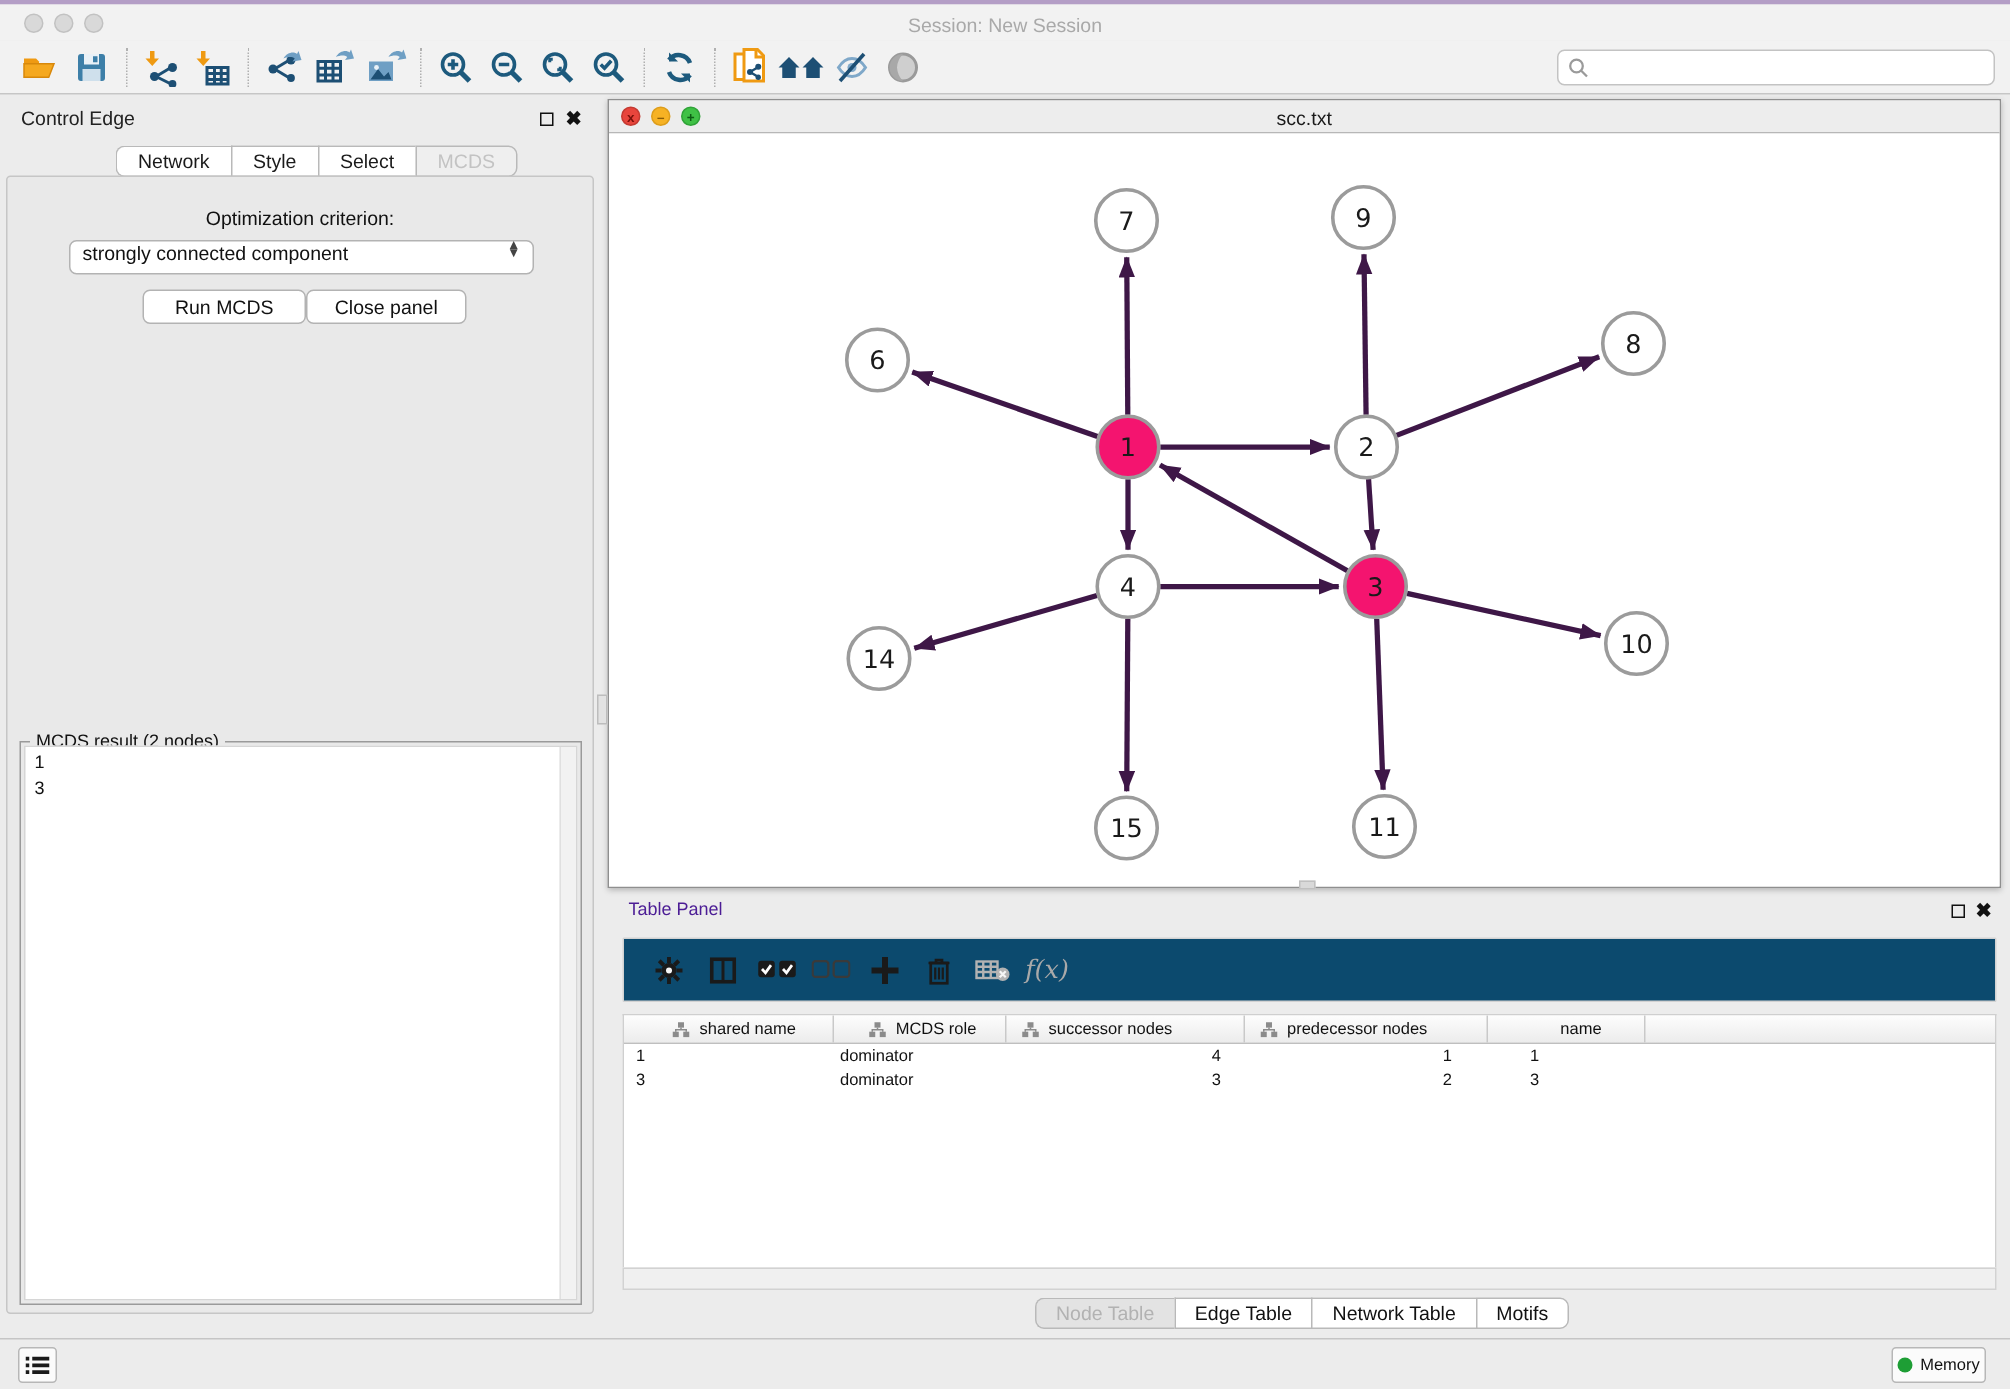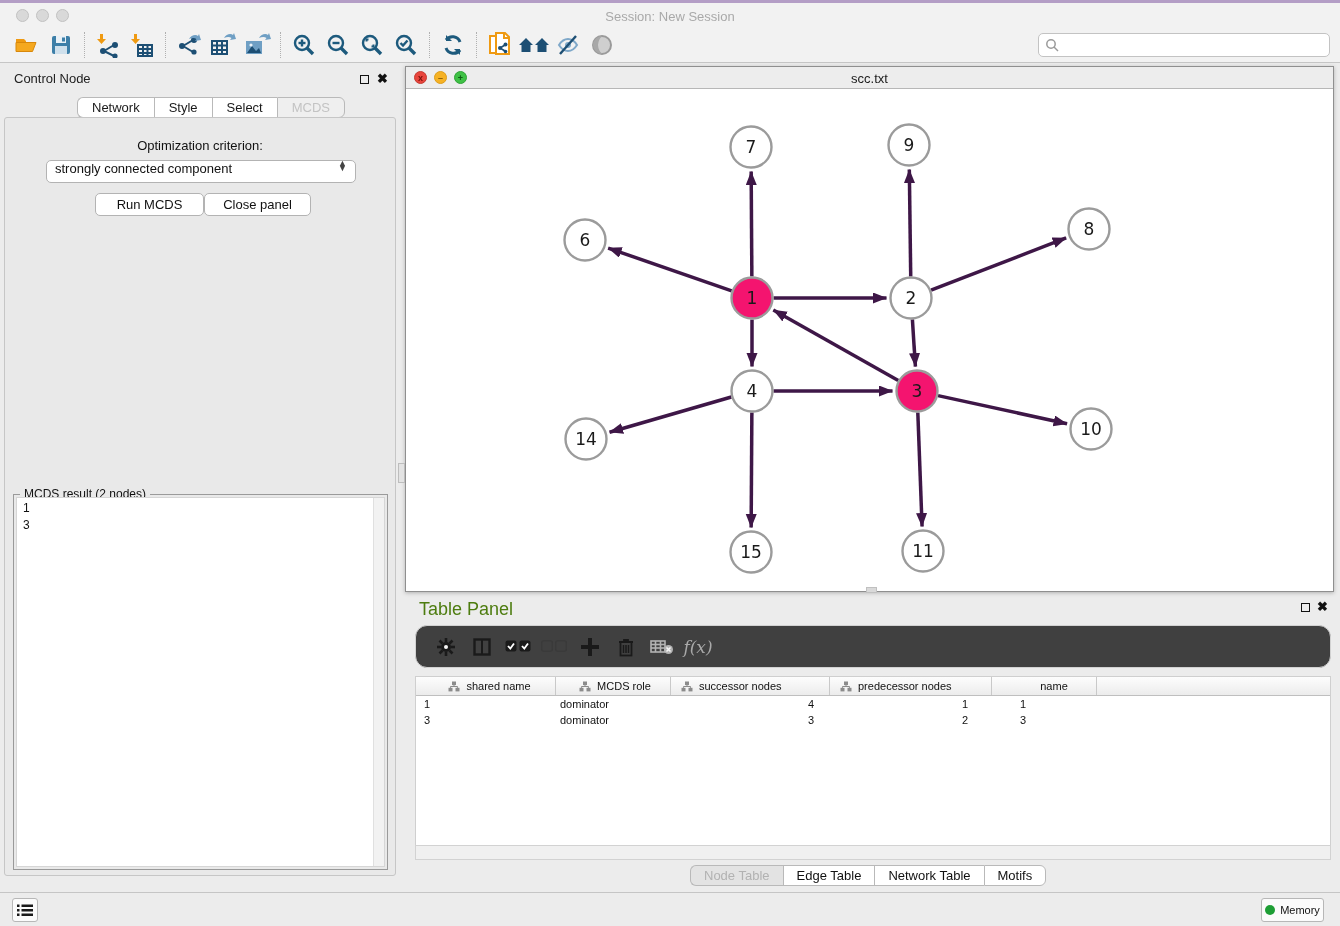--- a/index.html
+++ b/index.html
@@ -49,24 +49,24 @@
   .wbtn { position:absolute; top:4px; width:13px; height:13px; border-radius:50%; font-size:9px; font-weight:bold; text-align:center; line-height:13px; }
   .wb-close { left:8px; background:#e8453c; border:1px solid #c43a31; color:#7a100a; }
   .wb-min { left:28px; background:#f6b224; border:1px solid #dd9d1a; color:#8a5d05; }
   .wb-max { left:48px; background:#3fc145; border:1px solid #2fa337; color:#0d5e14; }
   .canvas { position:absolute; left:0; top:22px; width:927px; height:502px; background:#fff; }
   .nlabel { font-family:"DejaVu Sans", sans-serif; font-size:17px; fill:#1a1a1a; }
   .v-grip { position:absolute; left:398px; top:463px; width:7px; height:20px; background:#e3e3e3; border:1px solid #bdbdbd; }
   .h-grip { position:absolute; left:866px; top:587px; width:11px; height:6px; background:#d9d9d9; border:1px solid #c0c0c0; }
 
   
-  .tpanel-title { position:absolute; left:419px; top:599px; font-size:18px; color:#4d7c0f; }
+  .tpanel-title { position:absolute; left:419px; top:599px; font-size:12px; color:#4c1d95; }
   .tp-float { position:absolute; left:1301px; top:603px; width:9px; height:9px; border:1.5px solid #111; }
   .tp-close { position:absolute; left:1317px; top:599px; font-size:13px; font-weight:bold; color:#111; }
-  .tp-toolbar { position:absolute; left:415px; top:625px; width:916px; height:43px; background:#404040; border:1px solid #d2d2d2; border-radius:12px; display:flex; align-items:center; padding-left:12px; }
+  .tp-toolbar { position:absolute; left:415px; top:625px; width:916px; height:43px; background:#0c4a6e; border:1px solid #d2d2d2; border-radius:1px; display:flex; align-items:center; padding-left:12px; }
   .tp-ic { width:36px; height:34px; display:flex; align-items:center; justify-content:center; }
   .fx { font-family:"DejaVu Serif", serif; font-style:italic; font-size:17px; color:#a9a9a9; }
 
   .ttable { position:absolute; left:415px; top:676px; width:916px; height:169px; background:#fff; border:1px solid #cfcfcf; border-bottom:none; }
   .thead { display:flex; height:19px; background:linear-gradient(#fdfdfd,#ececec); border-bottom:1px solid #bfbfbf; }
   .th { display:flex; align-items:center; justify-content:center; gap:6px; font-size:11px; color:#111; border-right:1px solid #c9c9c9; }
   .th svg { flex:0 0 auto; }
   .trow { display:flex; height:16px; font-size:11px; color:#111; align-items:center; }
   .td { overflow:hidden; white-space:nowrap; }
   .c0{width:140px; padding-left:8px;} .c1{width:115px; padding-left:4px;} .c2{width:159px; text-align:right; padding-right:16px;} .c3{width:162px; text-align:right; padding-right:24px;} .c4{width:85px; padding-left:8px;margin-left:20px;} .c5{flex:1;}
@@ -244,21 +244,21 @@
     </div>
     <div class="searchbox">
       <svg width="14" height="14" viewBox="0 0 14 14">
           <circle cx="6" cy="6" r="4.2" fill="none" stroke="#9a9a9a" stroke-width="1.5"></circle>
           <line x1="9" y1="9" x2="13" y2="13" stroke="#9a9a9a" stroke-width="1.5"></line>
         </svg>
       <input value="" style="">
     </div>
   </div>
 
-  <div class="cpanel-title">Control Node</div>
+  <div class="cpanel-title">Control Edge</div>
   <div class="cp-float"></div>
   <div class="cp-close">✖</div>
 
   <div class="tabs-row">
     <div class="tab">Network</div>
     <div class="tab">Style</div>
     <div class="tab">Select</div>
     <div class="tab selected">MCDS</div>
   </div>
 

